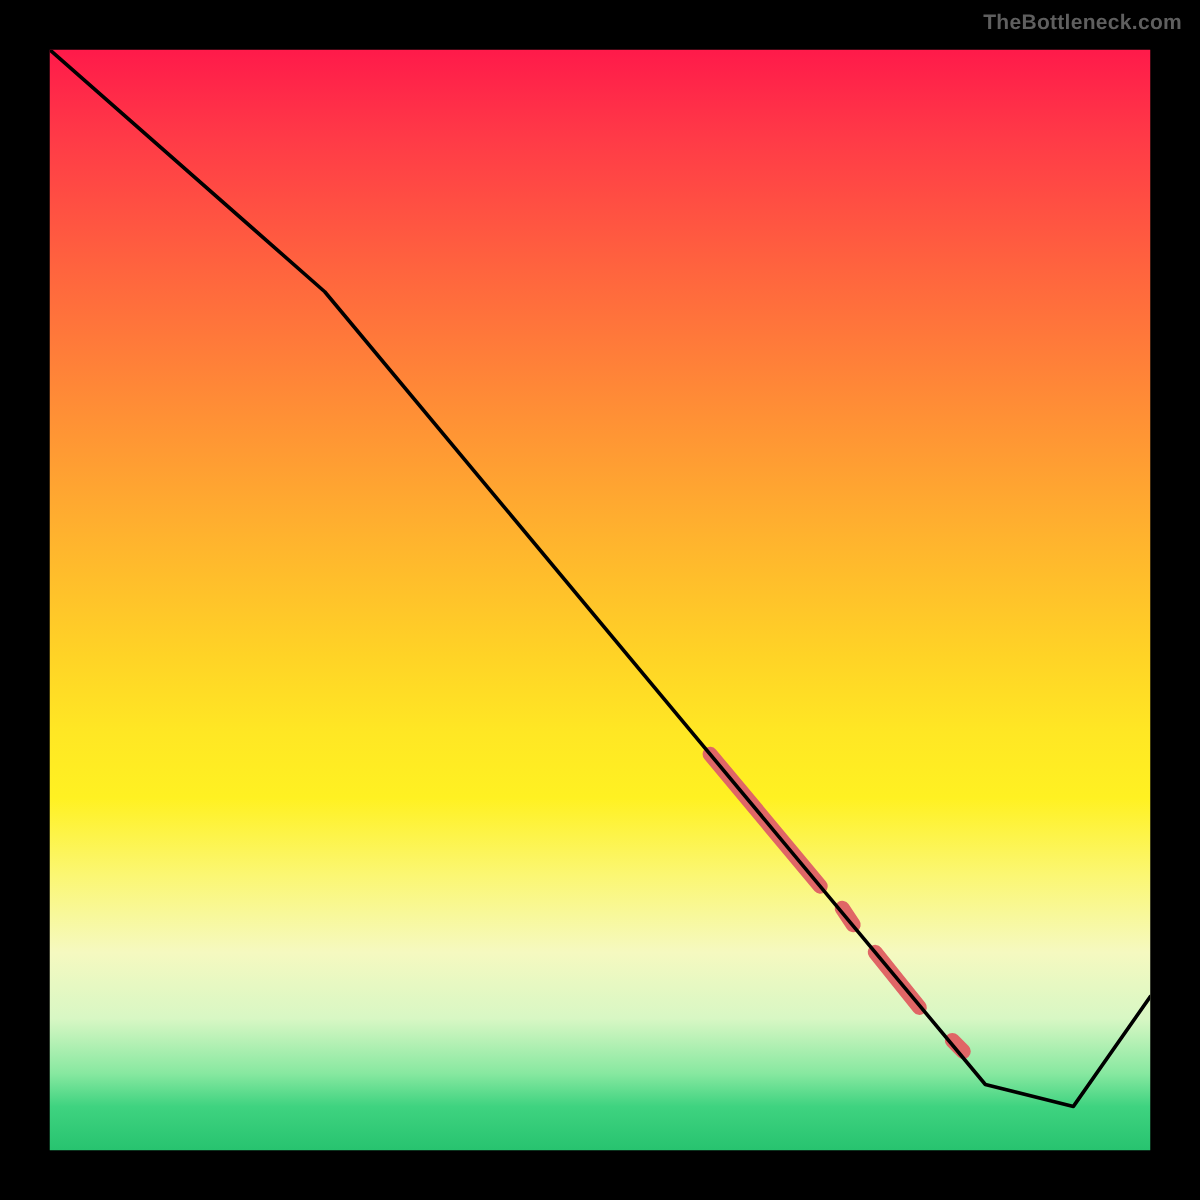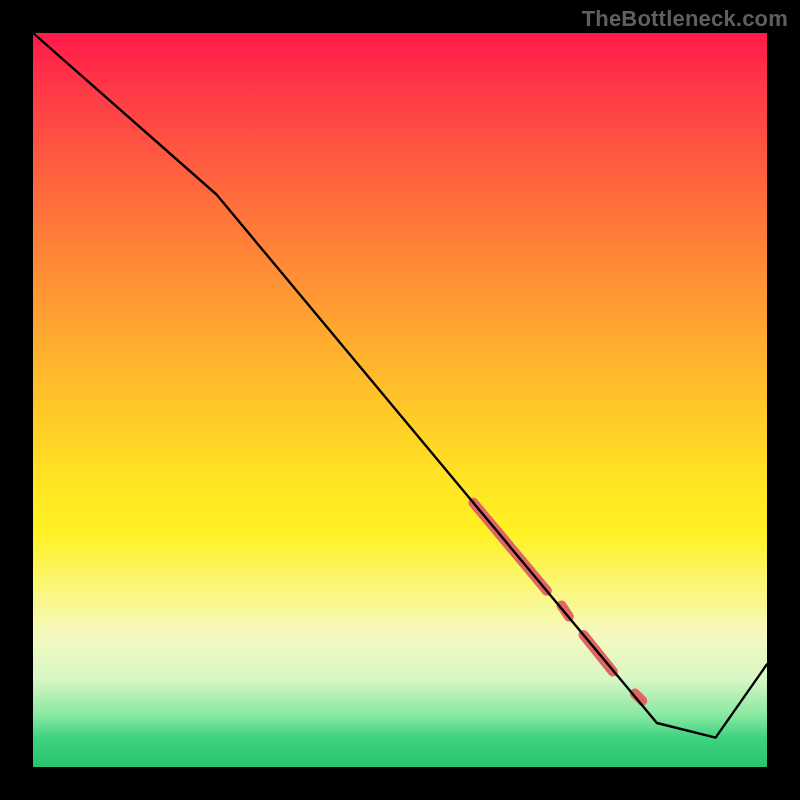--- a/index.html
+++ b/index.html
@@ -36,21 +36,21 @@
       #87e8a0 93%,
       #3fd380 96%,
       #27c36f 100%
     );
   }
   .watermark {
     position: absolute;
     top: 6px;
     right: 12px;
     font-family: Arial, Helvetica, sans-serif;
-    font-size: 22px;
+    font-size: 14px;
     font-weight: 600;
     color: #5f5f5f;
     letter-spacing: 0.2px;
     user-select: none;
     text-align: center;
   }
   svg.curve {
     position: absolute;
     inset: 0;
     width: 100%;

